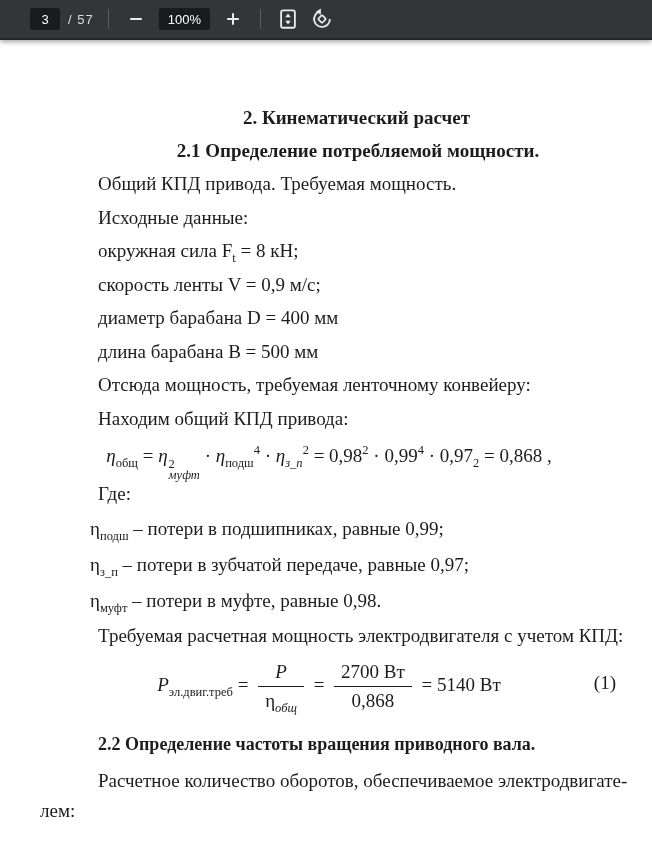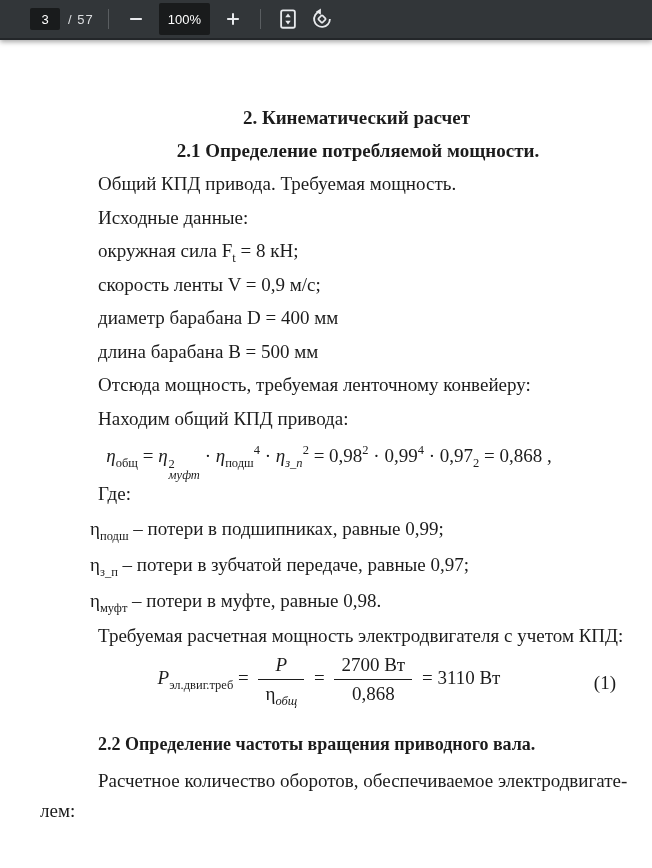--- a/index.html
+++ b/index.html
@@ -21,21 +21,21 @@
     display:flex; align-items:center; justify-content:center;
     border-radius:2px; font-size:13px; padding:0 6px;
   }
   .page-total { margin-left:8px; font-size:13px; color:#dcdee0; letter-spacing:1px; }
   .tb-sep { width:1px; height:20px; background:#5a5e61; margin:0 14px; }
   .tb-btn {
     width:26px; height:26px; display:flex; align-items:center; justify-content:center;
     border-radius:50%; cursor:pointer;
   }
   .zoom-box {
-    background:#191b1c; color:#fff; height:32px; padding:0 9px;
+    background:#191b1c; color:#fff; height:22px; padding:0 9px;
     display:flex; align-items:center; justify-content:center;
     border-radius:2px; font-size:13px; margin:0 10px;
   }
   .tb-btn svg { display:block; }
 
   
   .doc {
     position:absolute; top:42px; left:0; width:652px; height:826px;
     background:#fff; padding:30px 34px 0 40px; overflow:hidden;
   }
@@ -50,21 +50,21 @@
   .h21 { line-height:33px; }
   .h22 { font-weight:bold; font-size:18px; line-height:33px; padding-left:58px; margin-top:14px; white-space:nowrap; }
   .p-after-h22 { margin-top:4px; line-height:32px; }
   .lem { line-height:27px; }
 
   
   .frow { position:relative; text-align:center; font-size:19px; }
   .frow .fx { display:inline-block; }
   .f-power { height:38px; line-height:38px; }
   .f-eta   { height:42px; line-height:42px;text-align:center; }
-  .f-motor { height:62px; display:flex; align-items:flex-start; justify-content:center; }
+  .f-motor { height:62px; display:flex; align-items:flex-end; justify-content:center; }
   .var { font-style:italic; }
   .frow sub, .line sub { font-size:12.5px; line-height:0; vertical-align:-5px; }
   .frow sup, .line sup { font-size:12.5px; line-height:0; vertical-align:8px; }
   .stack {
     display:inline-flex; flex-direction:column; align-items:flex-start;
     font-size:12.5px; line-height:11px; vertical-align:-6px; margin-left:1px;
   }
   .frac { display:inline-flex; flex-direction:column; vertical-align:middle; text-align:center; margin:0 5px; }
   .frac .num { display:block; border-bottom:1.6px solid #1c1c1c; padding:0 7px 1px; line-height:26px; }
   .frac .den { display:block; padding:1px 7px 0; line-height:26px; }
@@ -151,21 +151,21 @@
 
   <div class="line">Требуемая расчетная мощность электродвигателя с учетом КПД:</div>
 
   <div class="frow f-motor">
     <span class="fx"><span class="var">P</span><sub>эл.двиг.треб</sub><span> = </span><span class="frac">
           <span class="num"><span class="var">P</span></span>
           <span class="den"><span>η</span><sub class="var">общ</sub></span>
         </span><span> = </span><span class="frac">
           <span class="num"><span>2700 Вт</span></span>
           <span class="den"><span>0,868</span></span>
-        </span><span> = 3110 Вт</span></span>
+        </span><span> = 5140 Вт</span></span>
     <span class="eqnum">(1)</span>
   </div>
 
   <div class="h22">2.2 Определение частоты вращения приводного вала.</div>
 
   <div class="line p-after-h22">Расчетное количество оборотов, обеспечиваемое электродвигате-</div>
   <div class="line noindent lem">лем:</div>
 
 </div>
 

